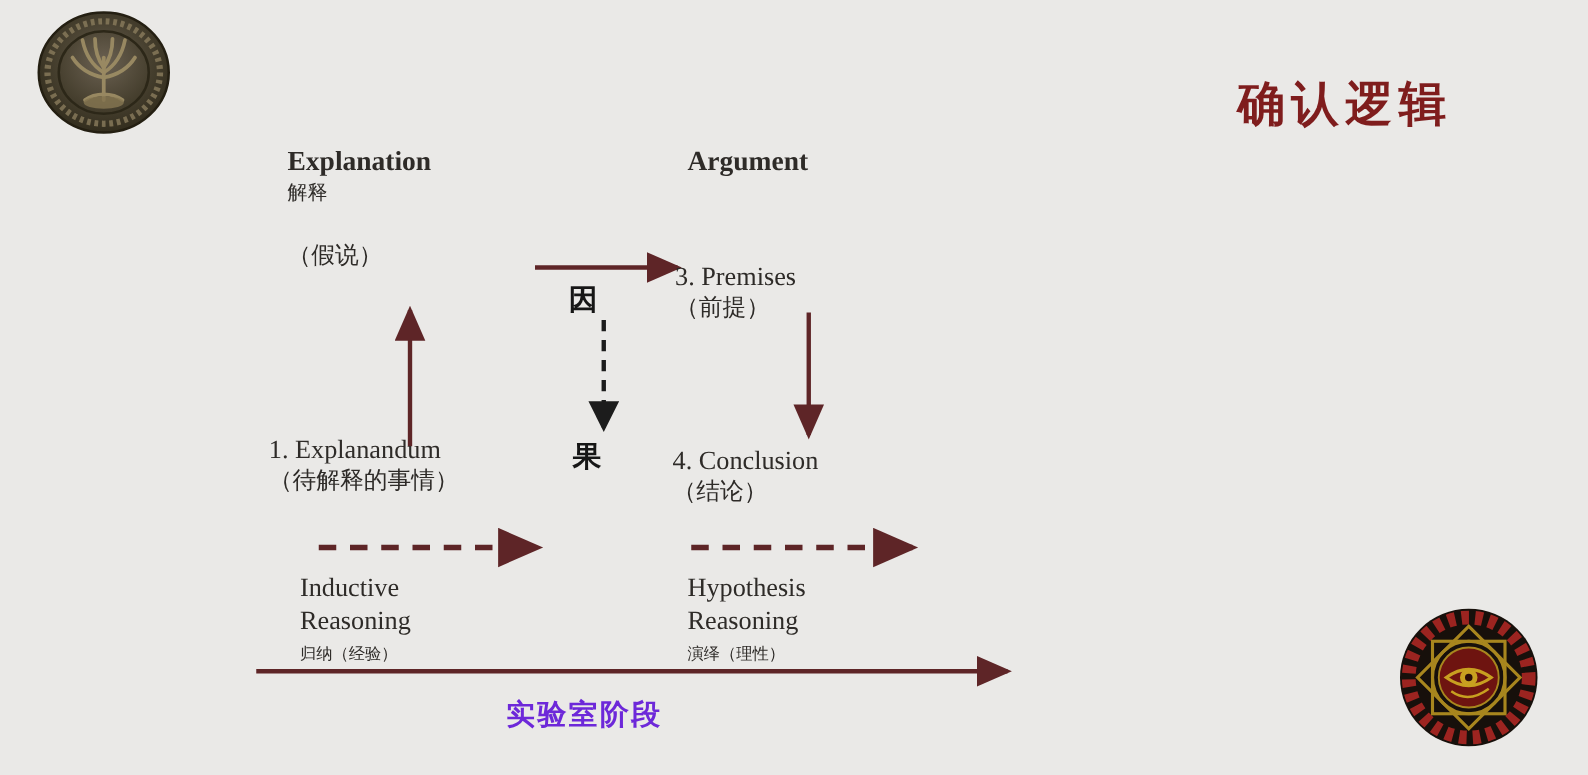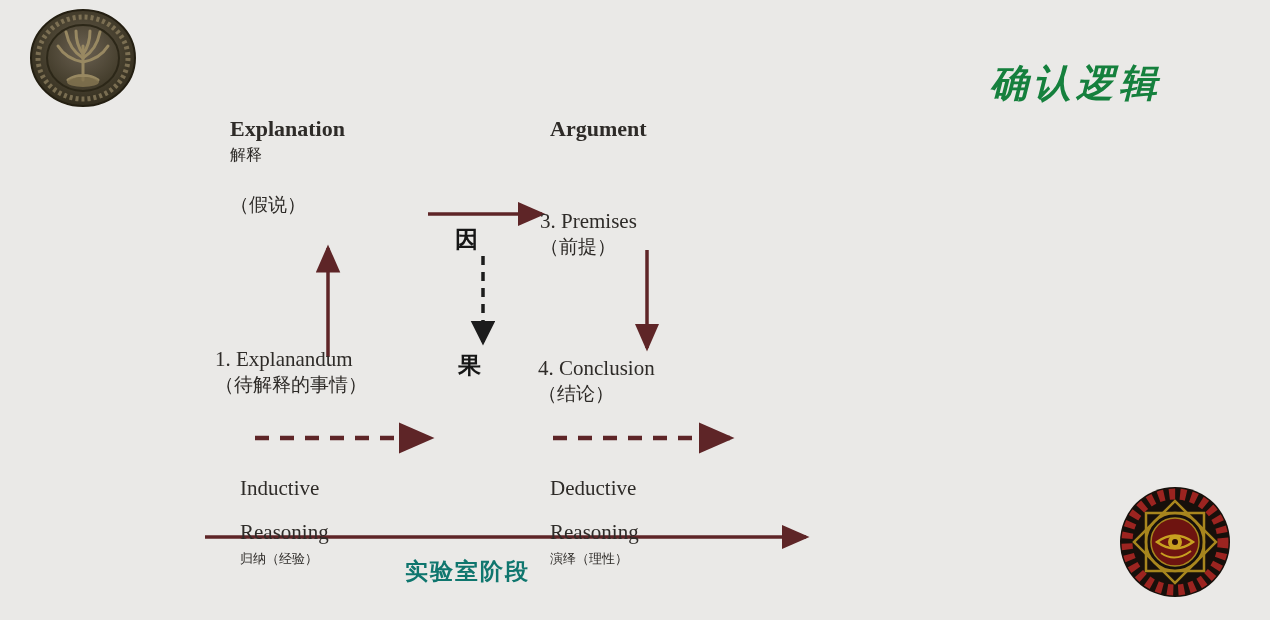--- a/index.html
+++ b/index.html
@@ -10,40 +10,40 @@
     color:#2e2b28;
     position:relative;
     overflow:hidden;
   }
   .abs{position:absolute;}
   .center{}
   
   #slide-title{
     left:990px;top:58px;width:220px;
     font-family:"Liberation Sans","DejaVu Sans",sans-serif;
-    font-size:38px;font-weight:600;letter-spacing:5px;color:#15803d;font-style:italic;
+    font-size:38px;font-weight:600;letter-spacing:5px;color:#7f1d1d;
   }
   
   .col-heading-en{font-size:22px;font-weight:700;line-height:26px;}
   .col-heading-zh{font-size:16px;font-weight:400;line-height:26px;}
   .node-en{font-size:21px;line-height:26px;}
   .node-zh{font-size:19px;line-height:25px;}
-  .reason-en{font-size:21px;line-height:26px;margin-top:18px;}
+  .reason-en{font-size:21px;line-height:26px;}
   .reason-zh{font-size:13px;line-height:27px;}
   #heading-explanation{left:230px;top:116px;width:200px;}
   #heading-argument{left:550px;top:116px;width:200px;}
   #node-hypothesis{left:230px;top:192px;width:200px;}
   #node-premises{left:540px;top:192px;width:200px;margin-top:16px;}
   #node-explanandum{left:215px;top:346px;width:220px;}
   #node-conclusion{left:538px;top:355px;width:220px;}
   #reasoning-inductive{left:240px;top:457px;width:200px;}
   #reasoning-deductive{left:550px;top:457px;width:200px;}
   #cause-label{left:455px;top:224px;width:50px;font-size:23px;font-weight:700;color:#161616;}
   #effect-label{left:458px;top:350px;width:50px;font-size:23px;font-weight:700;color:#161616;}
-  #bottom-label{left:405px;top:556px;width:210px;font-size:23px;font-weight:700;color:#0f766e;letter-spacing:2px;}
+  #bottom-label{left:405px;top:556px;width:210px;font-size:23px;font-weight:700;color:#6d28d9;letter-spacing:2px;}
   #arrow-layer{left:0;top:0;}
   #logo-top-left{left:28px;top:6px;}
   #logo-bottom-right{left:1117px;top:483px;}
 </style>
 </head>
 <body>
 
 <svg id="arrow-layer" class="abs" width="1270" height="620">
   <defs>
     <marker id="mh-maroon" markerWidth="10" markerHeight="10" refX="7" refY="3.5" orient="auto">
@@ -141,18 +141,18 @@
   <div class="node-zh">（结论）</div>
 </div>
 
 <div id="reasoning-inductive" class="abs center">
   <div class="reason-en">Inductive</div>
   <div class="reason-en">Reasoning</div>
   <div class="reason-zh">归纳（经验）</div>
 </div>
 
 <div id="reasoning-deductive" class="abs center">
-  <div class="reason-en">Deductive</div>
+  <div class="reason-en">Hypothesis</div>
   <div class="reason-en">Reasoning</div>
   <div class="reason-zh">演绎（理性）</div>
 </div>
 
 <div id="bottom-label" class="abs center">实验室阶段</div>
 
 </body></html>

